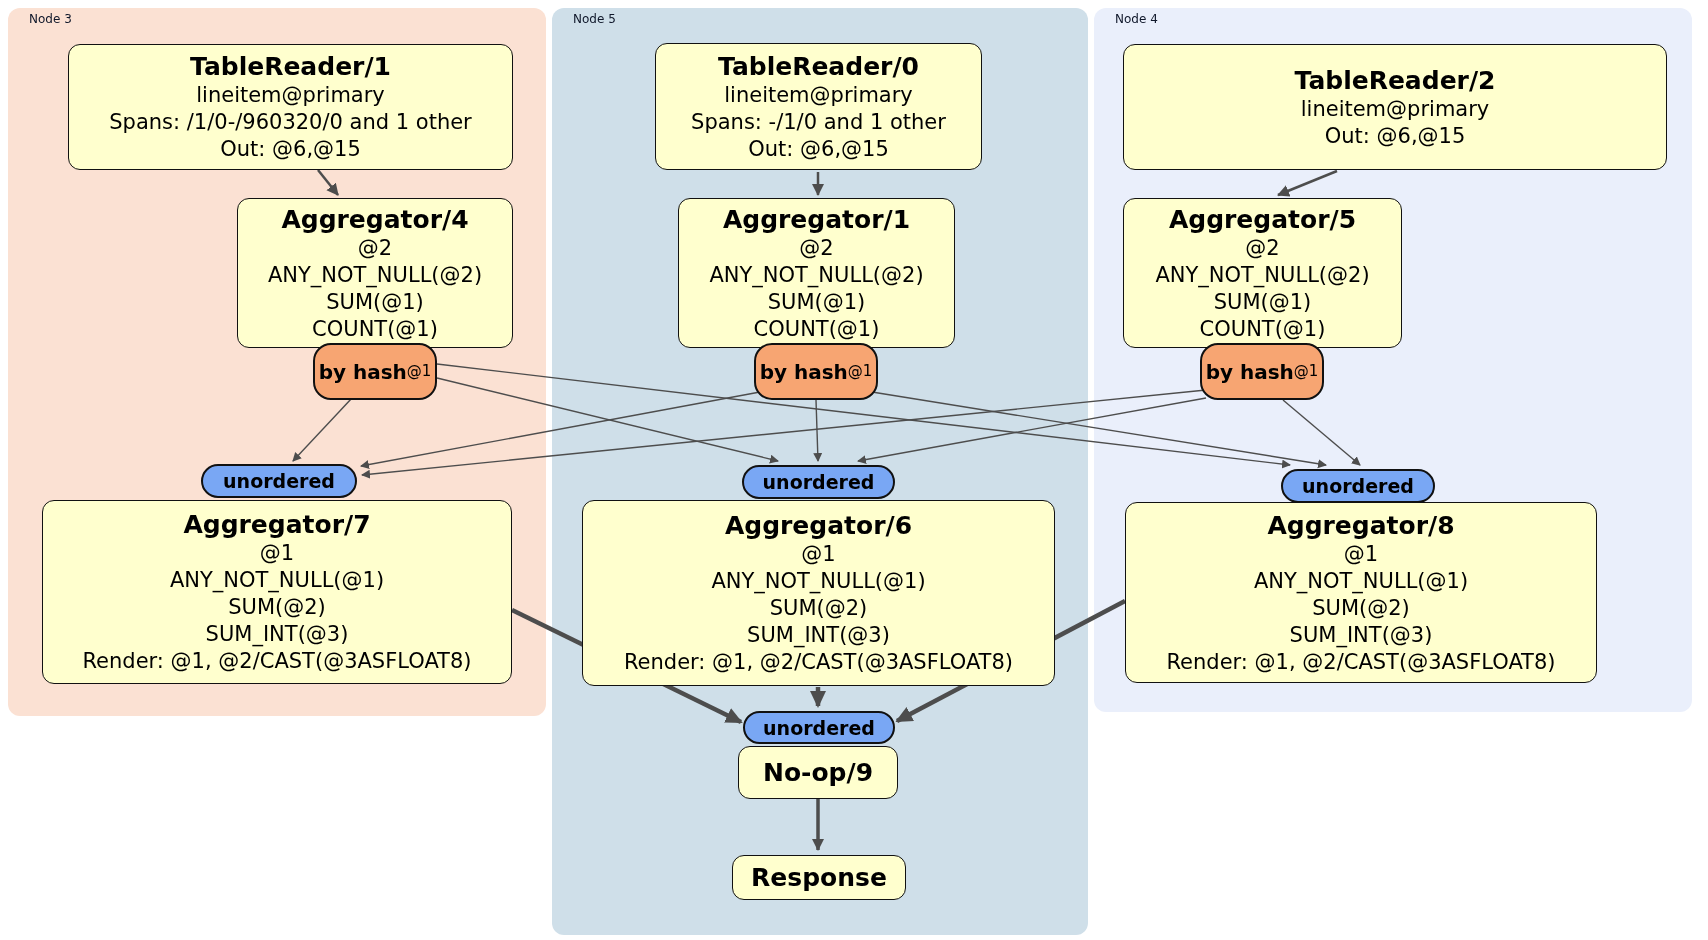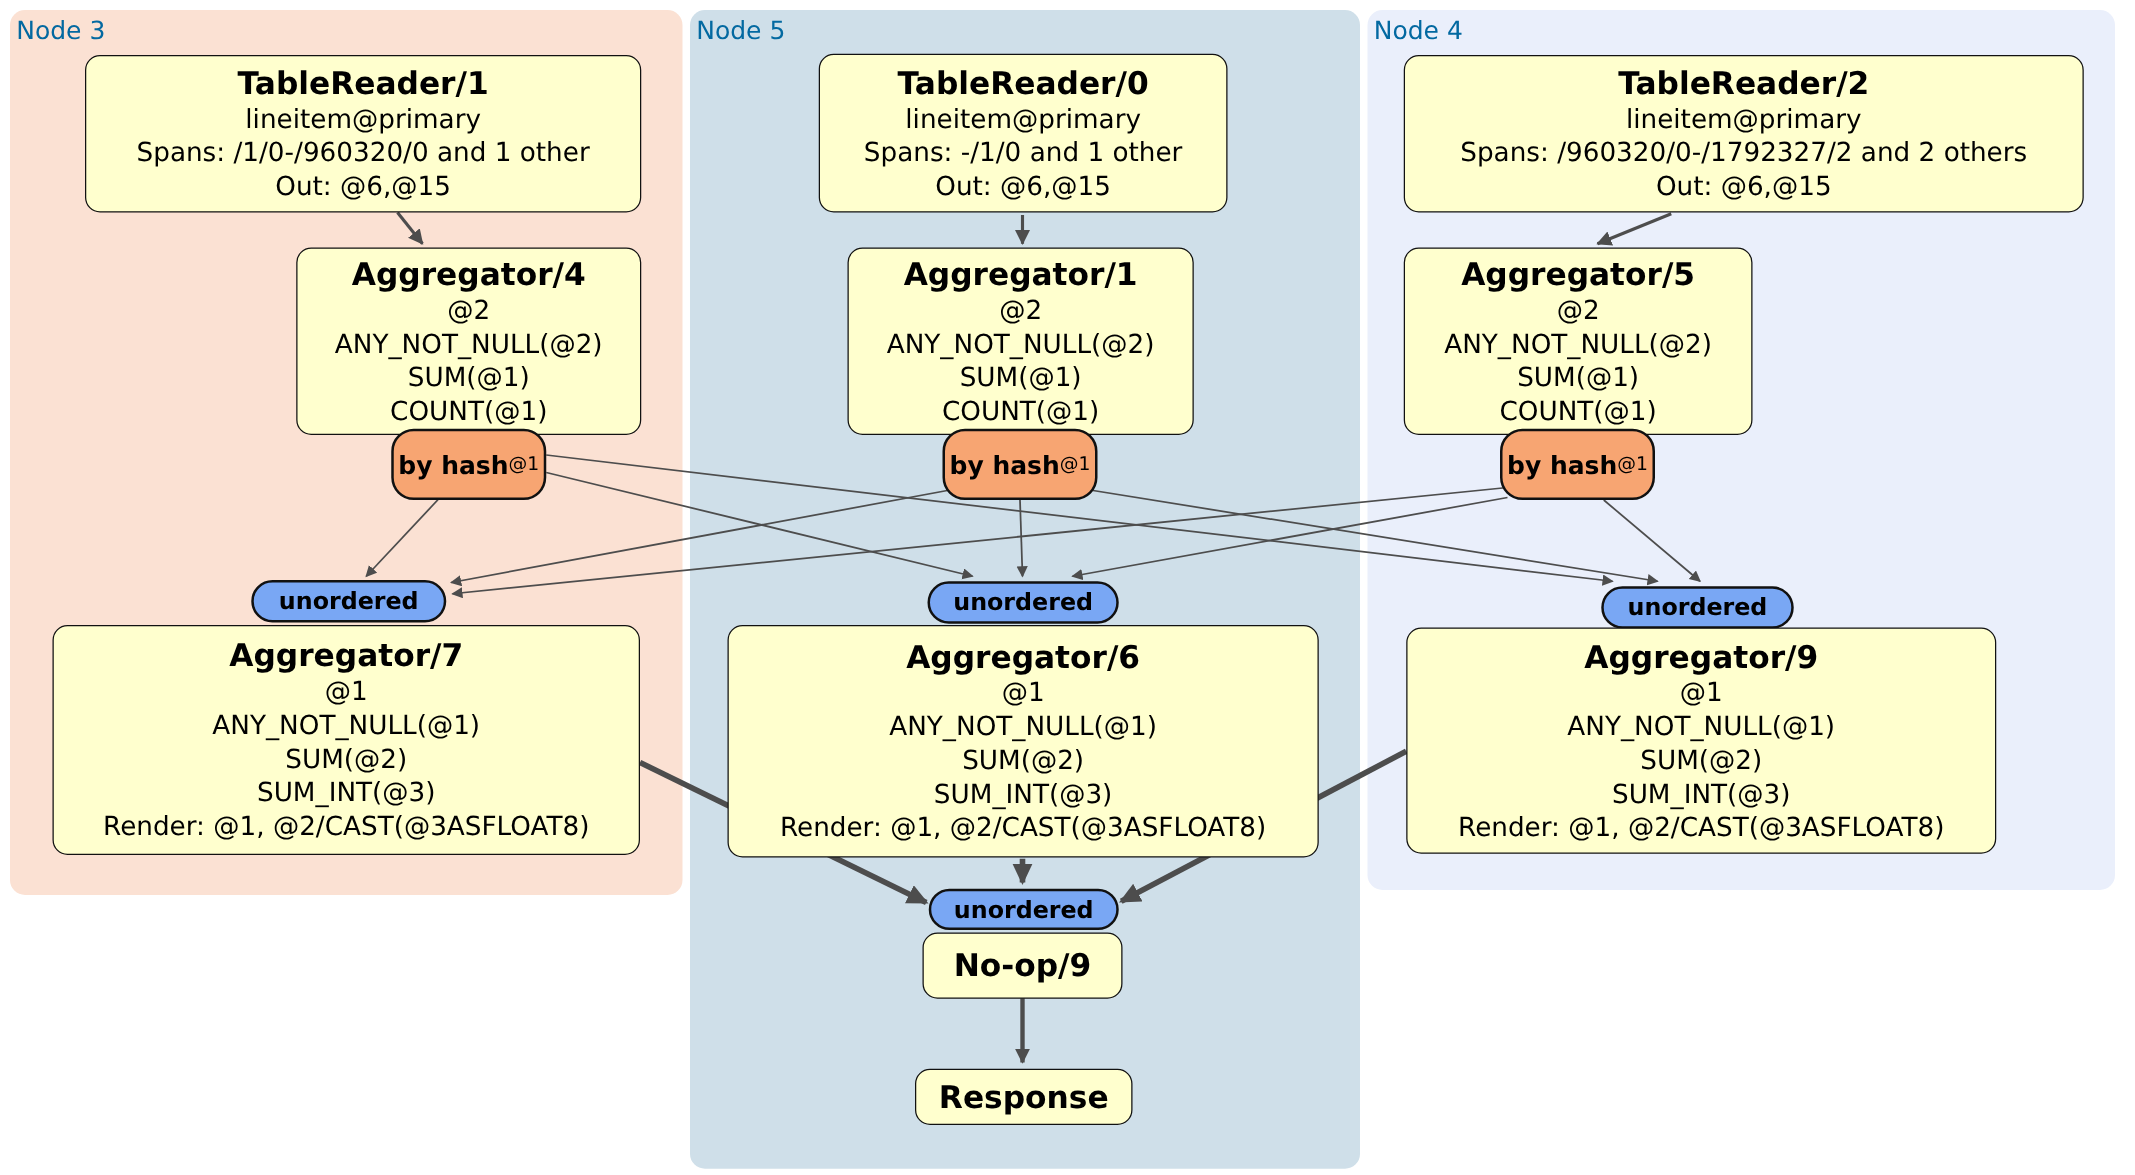--- a/index.html
+++ b/index.html
@@ -10,21 +10,21 @@
   html,body{margin:0;padding:0;background:#ffffff;}
   .canvas{
     position:relative; width:1708px; height:940px; overflow:hidden;
     font-family:"DejaVu Sans","Liberation Sans",sans-serif; color:#000;
   }
   .region{position:absolute; border-radius:12px;}
   .region-node3{background:var(--node3-bg);}
   .region-node1{background:var(--node1-bg);}
   .region-node2{background:var(--node2-bg);}
   .region-label{
-    position:absolute; left:5px; top:4px; font-size:20px; color:#0369a1;
+    position:absolute; left:21px; top:4px; font-size:12px; color:#0f172a;
   }
   .edge-layer{position:absolute; left:0; top:0;}
   .pbox{
     position:absolute; background:var(--box-fill);
     border:1.6px solid var(--border); border-radius:12px;
     display:flex; flex-direction:column; align-items:center; justify-content:center;
     text-align:center; box-sizing:border-box; padding:16px 6px;
   }
   .ptitle{font-weight:bold; font-size:25px; line-height:31px; white-space:nowrap;}
   .pline{font-size:21px; line-height:27px; white-space:nowrap;}
@@ -138,37 +138,36 @@
     <div class="pline">@1</div>
     <div class="pline">ANY_NOT_NULL(@1)</div>
     <div class="pline">SUM(@2)</div>
     <div class="pline">SUM_INT(@3)</div>
     <div class="pline">Render: @1, @2/CAST(@3ASFLOAT8)</div>
   </div>
 
   <div class="pbox" style="left:1123px;top:44px;width:544px;height:126px">
     <div class="ptitle">TableReader/2</div>
     <div class="pline">lineitem@primary</div>
-    <div class="pline">Spans: /960320/0-/1792327/2 and 2 others</div>
     <div class="pline">Out: @6,@15</div>
   </div>
   <div class="pbox" style="left:1123px;top:198px;width:279px;height:150px">
     <div class="ptitle">Aggregator/5</div>
     <div class="pline">@2</div>
     <div class="pline">ANY_NOT_NULL(@2)</div>
     <div class="pline">SUM(@1)</div>
     <div class="pline">COUNT(@1)</div>
   </div>
   <div class="router" style="left:1200px;top:343px;width:124px;height:57px">
     <div class="router-title">by hash</div>
     <div class="router-sub">@1</div>
   </div>
   <div class="sync" style="left:1281px;top:469px;width:154px;height:34px">unordered</div>
   <div class="pbox" style="left:1125px;top:502px;width:472px;height:181px">
-    <div class="ptitle">Aggregator/9</div>
+    <div class="ptitle">Aggregator/8</div>
     <div class="pline">@1</div>
     <div class="pline">ANY_NOT_NULL(@1)</div>
     <div class="pline">SUM(@2)</div>
     <div class="pline">SUM_INT(@3)</div>
     <div class="pline">Render: @1, @2/CAST(@3ASFLOAT8)</div>
   </div>
 
   <div class="sync" style="left:743px;top:711px;width:152px;height:33px">unordered</div>
   <div class="pbox" style="left:738px;top:746px;width:160px;height:53px">
     <div class="ptitle">No-op/9</div>

